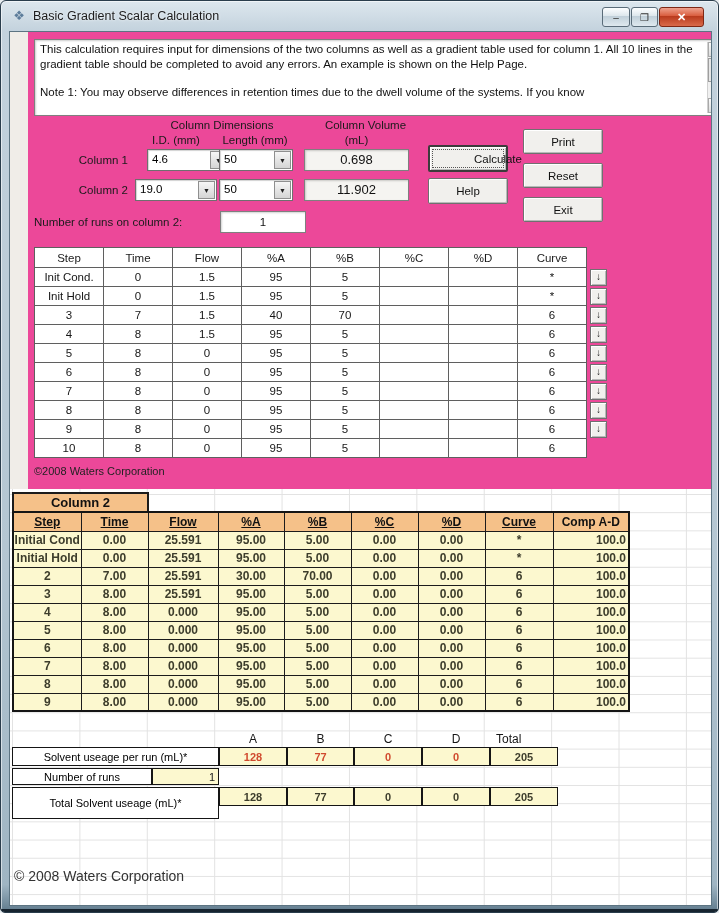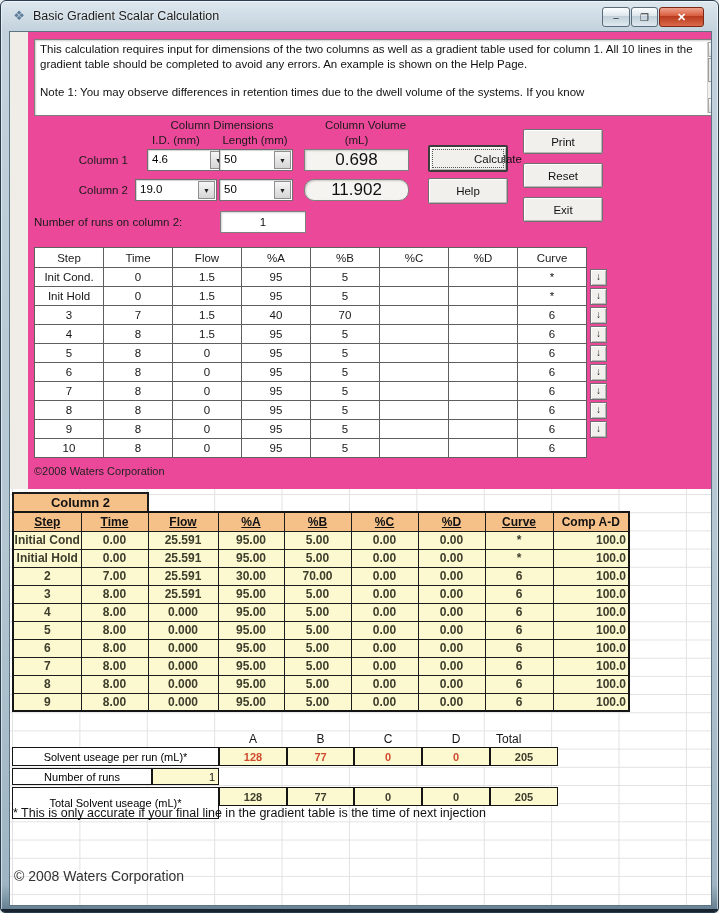--- a/index.html
+++ b/index.html
@@ -49,21 +49,21 @@
   
   .combo { position:absolute; height:22px; background:#fff; border:1px solid #6f6f6f; box-shadow:inset 1px 1px 1px rgba(0,0,0,.18); font-size:11.5px; }
   .combo .val { position:absolute; left:4px; top:3px; }
   .combo .drop {
     position:absolute; right:1px; top:1px; bottom:1px; width:17px;
     background:linear-gradient(180deg,#f6f6f6,#d5d5d5); border:1px solid #8f8f8f;
     font-size:7px; color:#222; text-align:center; line-height:18px; cursor:default;
   }
   .volbox {
     position:absolute; height:22px; width:105px; background:#f5f4f1; border:1px solid #7f7f7f;
-    box-shadow:inset 1px 1px 2px rgba(0,0,0,.18); font-size:17px; text-align:center; line-height:20px; color:#111;
+    box-shadow:inset 1px 1px 2px rgba(0,0,0,.18); font-size:13px; text-align:center; line-height:20px; color:#111;
   }
   .tbox { position:absolute; background:#fff; border:1px solid #7f7f7f; box-shadow:inset 1px 1px 2px rgba(0,0,0,.18); font-size:11.5px; text-align:center; color:#111; font-family:"Liberation Sans",sans-serif; }
   
   .pbtn {
     position:absolute; background:#f1f0ed; border:1px solid #707070; border-radius:2px;
     box-shadow:inset 1px 1px 0 #fff, inset -1px -1px 0 #b9b9b9; font-size:11.5px; color:#111;
     font-family:"Liberation Sans",sans-serif; cursor:default;
   }
   .pbtn.default { border:2px solid #3c3c3c; outline:1px dotted #555; outline-offset:-5px;padding-left:44px; }
   
@@ -157,21 +157,21 @@
 
       <div class="lbl rgt" style="left:30px; top:152px; width:70px;">Column 2</div>
       <div class="combo" style="left:107px; top:147px; width:82px;">
         <span class="val">19.0</span>
         <span class="drop">▼</span>
       </div>
       <div class="combo" style="left:191px; top:147px; width:74px;">
         <span class="val">50</span>
         <span class="drop">▼</span>
       </div>
-      <div class="volbox" style="left:276px; top:147px;border-radius:10px;">11.902</div>
+      <div class="volbox" style="left:276px; top:147px;">11.902</div>
 
       <button class="pbtn default" style="left:400px; top:113px; width:80px; height:27px;">Calculate</button>
       <button class="pbtn" style="left:400px; top:146px; width:80px; height:26px;">Help</button>
       <button class="pbtn" style="left:495px; top:97px; width:80px; height:25px;">Print</button>
       <button class="pbtn" style="left:495px; top:131px; width:80px; height:25px;">Reset</button>
       <button class="pbtn" style="left:495px; top:165px; width:80px; height:25px;">Exit</button>
 
       <div class="lbl" style="left:6px; top:184px;">Number of runs on column 2:</div>
       <input class="tbox" style="left: 192px; top: 179px; width: 86px; height: 22px;" value="1">
 
@@ -495,19 +495,18 @@
       <div class="cellbox white" style="left:2px; top:279px; width:140px; height:17px;">Number of runs</div>
       <div class="cellbox yellow" style="left:142px; top:279px; width:67px; height:17px; justify-content:flex-end; padding-right:3px; color:#1a1a1a;">1</div>
 
       <div class="cellbox white" style="left:2px; top:298px; width:207px; height:32px;">Total Solvent useage (mL)*</div>
       <div class="cellbox yellow dark" style="left:209px; top:298px; width:68px; height:19px;">128</div>
       <div class="cellbox yellow dark" style="left:277px; top:298px; width:67px; height:19px;">77</div>
       <div class="cellbox yellow dark" style="left:344px; top:298px; width:68px; height:19px;">0</div>
       <div class="cellbox yellow dark" style="left:412px; top:298px; width:68px; height:19px;">0</div>
       <div class="cellbox yellow dark" style="left:480px; top:298px; width:68px; height:19px;">205</div>
 
-      <div class="footnote">* This is only accurate if your final line in the gradient table is the time of next injection</div>
       <div class="copyright2">© 2008 Waters Corporation</div>
     </div>
   </div>
 
   <div class="frame-bottom"></div>
 </div>
 
 </body></html>

